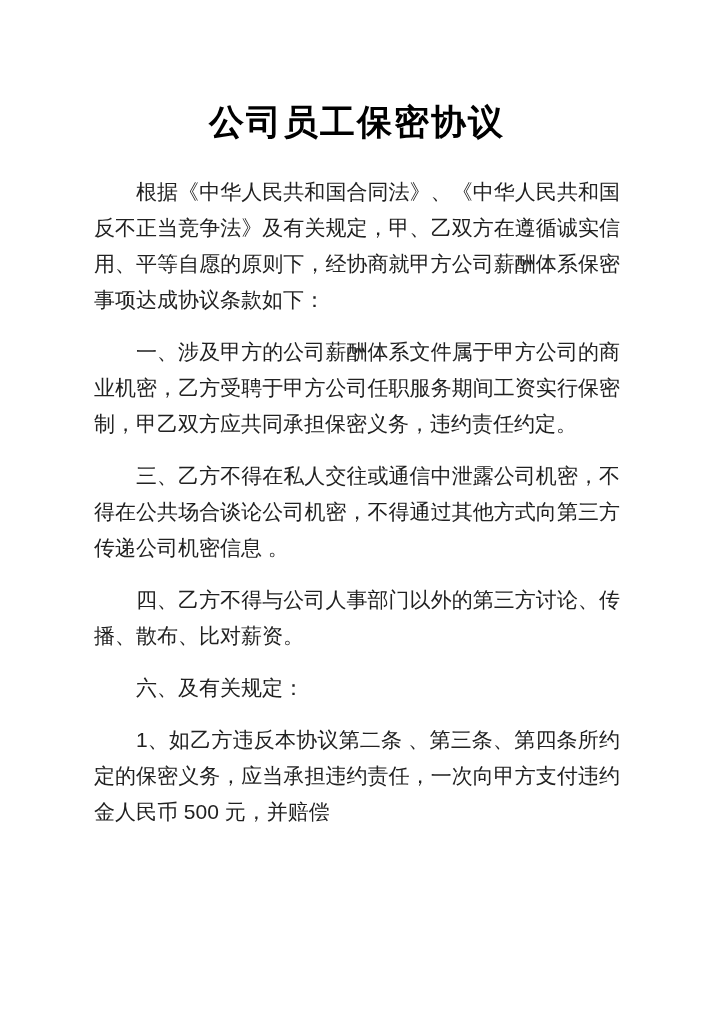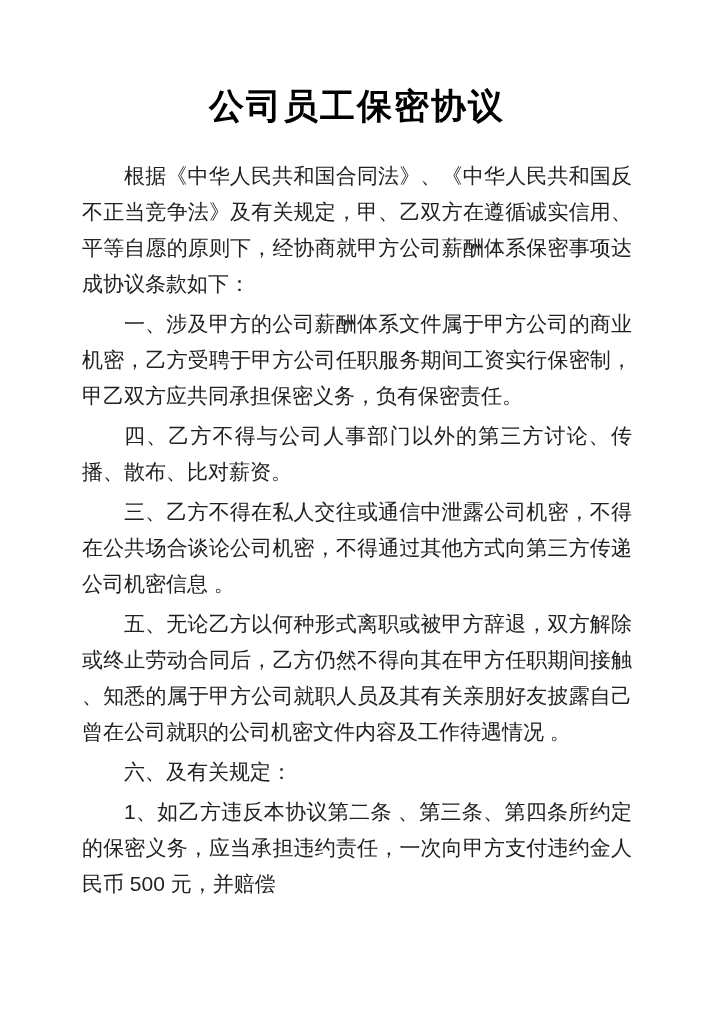--- a/index.html
+++ b/index.html
@@ -14,50 +14,49 @@
   }
   .page {
     box-sizing: border-box;
     width: 720px;
     height: 1017px;
     background: var(--page-bg, #ffffff);
     padding: 85px 84px 0 78px;
     font-family: "Liberation Sans", "DejaVu Sans", sans-serif;
   }
   .title {
-    margin: 0;
+    margin: 16px;
     text-align: center;
     font-size: 35px;
     line-height: 42px;
     font-weight: bold;
     letter-spacing: 2px;
     color: var(--title-color, #000000);
     font-family: "Liberation Sans", "DejaVu Sans", sans-serif;
   }
   .content {
     margin-top: 31px;
     font-size: 21px;
     line-height: 36px;
     color: var(--body-color, #212121);
     text-align: justify;
     text-justify: inter-ideograph;
   }
   .para {
-    margin: 4px;
+    margin: 16px;
     padding: 0;
     text-indent: 2em;
   }
 </style>
 </head>
 <body>
 
 <div class="page">
   <h1 class="title">公司员工保密协议</h1>
   <div class="content">
       <p class="para">根据《中华人民共和国合同法》、《中华人民共和国反不正当竞争法》及有关规定，甲、乙双方在遵循诚实信用、平等自愿的原则下，经协商就甲方公司薪酬体系保密事项达成协议条款如下：</p>
-      <p class="para">一、涉及甲方的公司薪酬体系文件属于甲方公司的商业机密，乙方受聘于甲方公司任职服务期间工资实行保密制，甲乙双方应共同承担保密义务，负有保密责任。</p>
+      <p class="para">一、涉及甲方的公司薪酬体系文件属于甲方公司的商业机密，乙方受聘于甲方公司任职服务期间工资实行保密制，甲乙双方应共同承担保密义务，违约责任约定。</p>
+      <p class="para">三、乙方不得在私人交往或通信中泄露公司机密，不得在公共场合谈论公司机密，不得通过其他方式向第三方传递公司机密信息 。</p>
       <p class="para">四、乙方不得与公司人事部门以外的第三方讨论、传播、散布、比对薪资。</p>
-      <p class="para">三、乙方不得在私人交往或通信中泄露公司机密，不得在公共场合谈论公司机密，不得通过其他方式向第三方传递公司机密信息 。</p>
-      <p class="para">五、无论乙方以何种形式离职或被甲方辞退，双方解除或终止劳动合同后，乙方仍然不得向其在甲方任职期间接触 、知悉的属于甲方公司就职人员及其有关亲朋好友披露自己曾在公司就职的公司机密文件内容及工作待遇情况 。</p>
       <p class="para">六、及有关规定：</p>
       <p class="para">1、如乙方违反本协议第二条 、第三条、第四条所约定的保密义务，应当承担违约责任，一次向甲方支付违约金人民币 500 元，并赔偿</p>
     </div>
 </div>
 
 </body></html>

